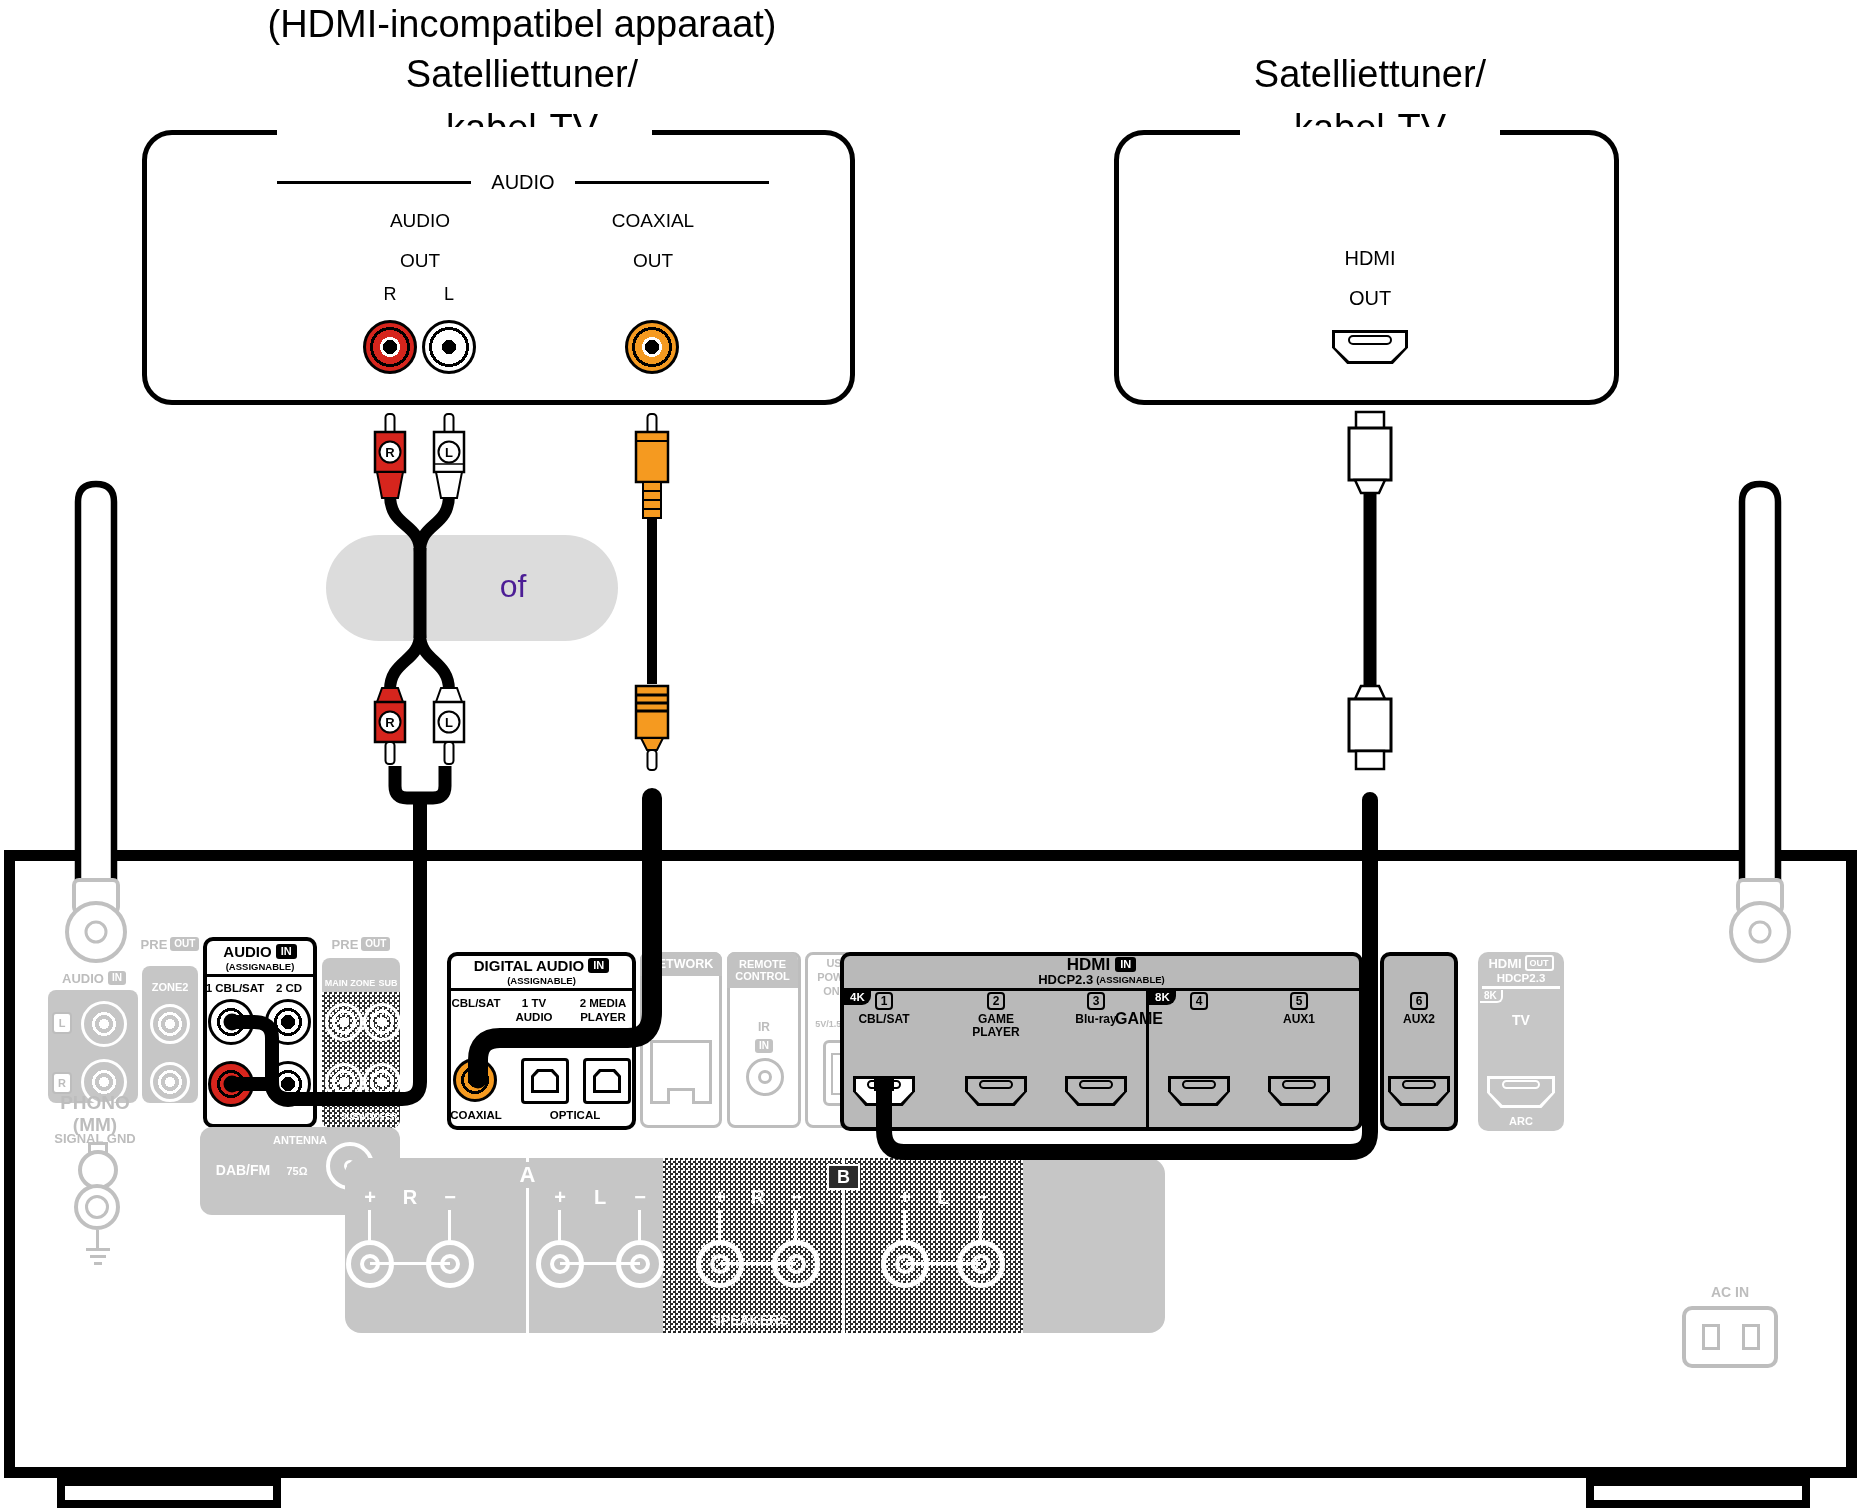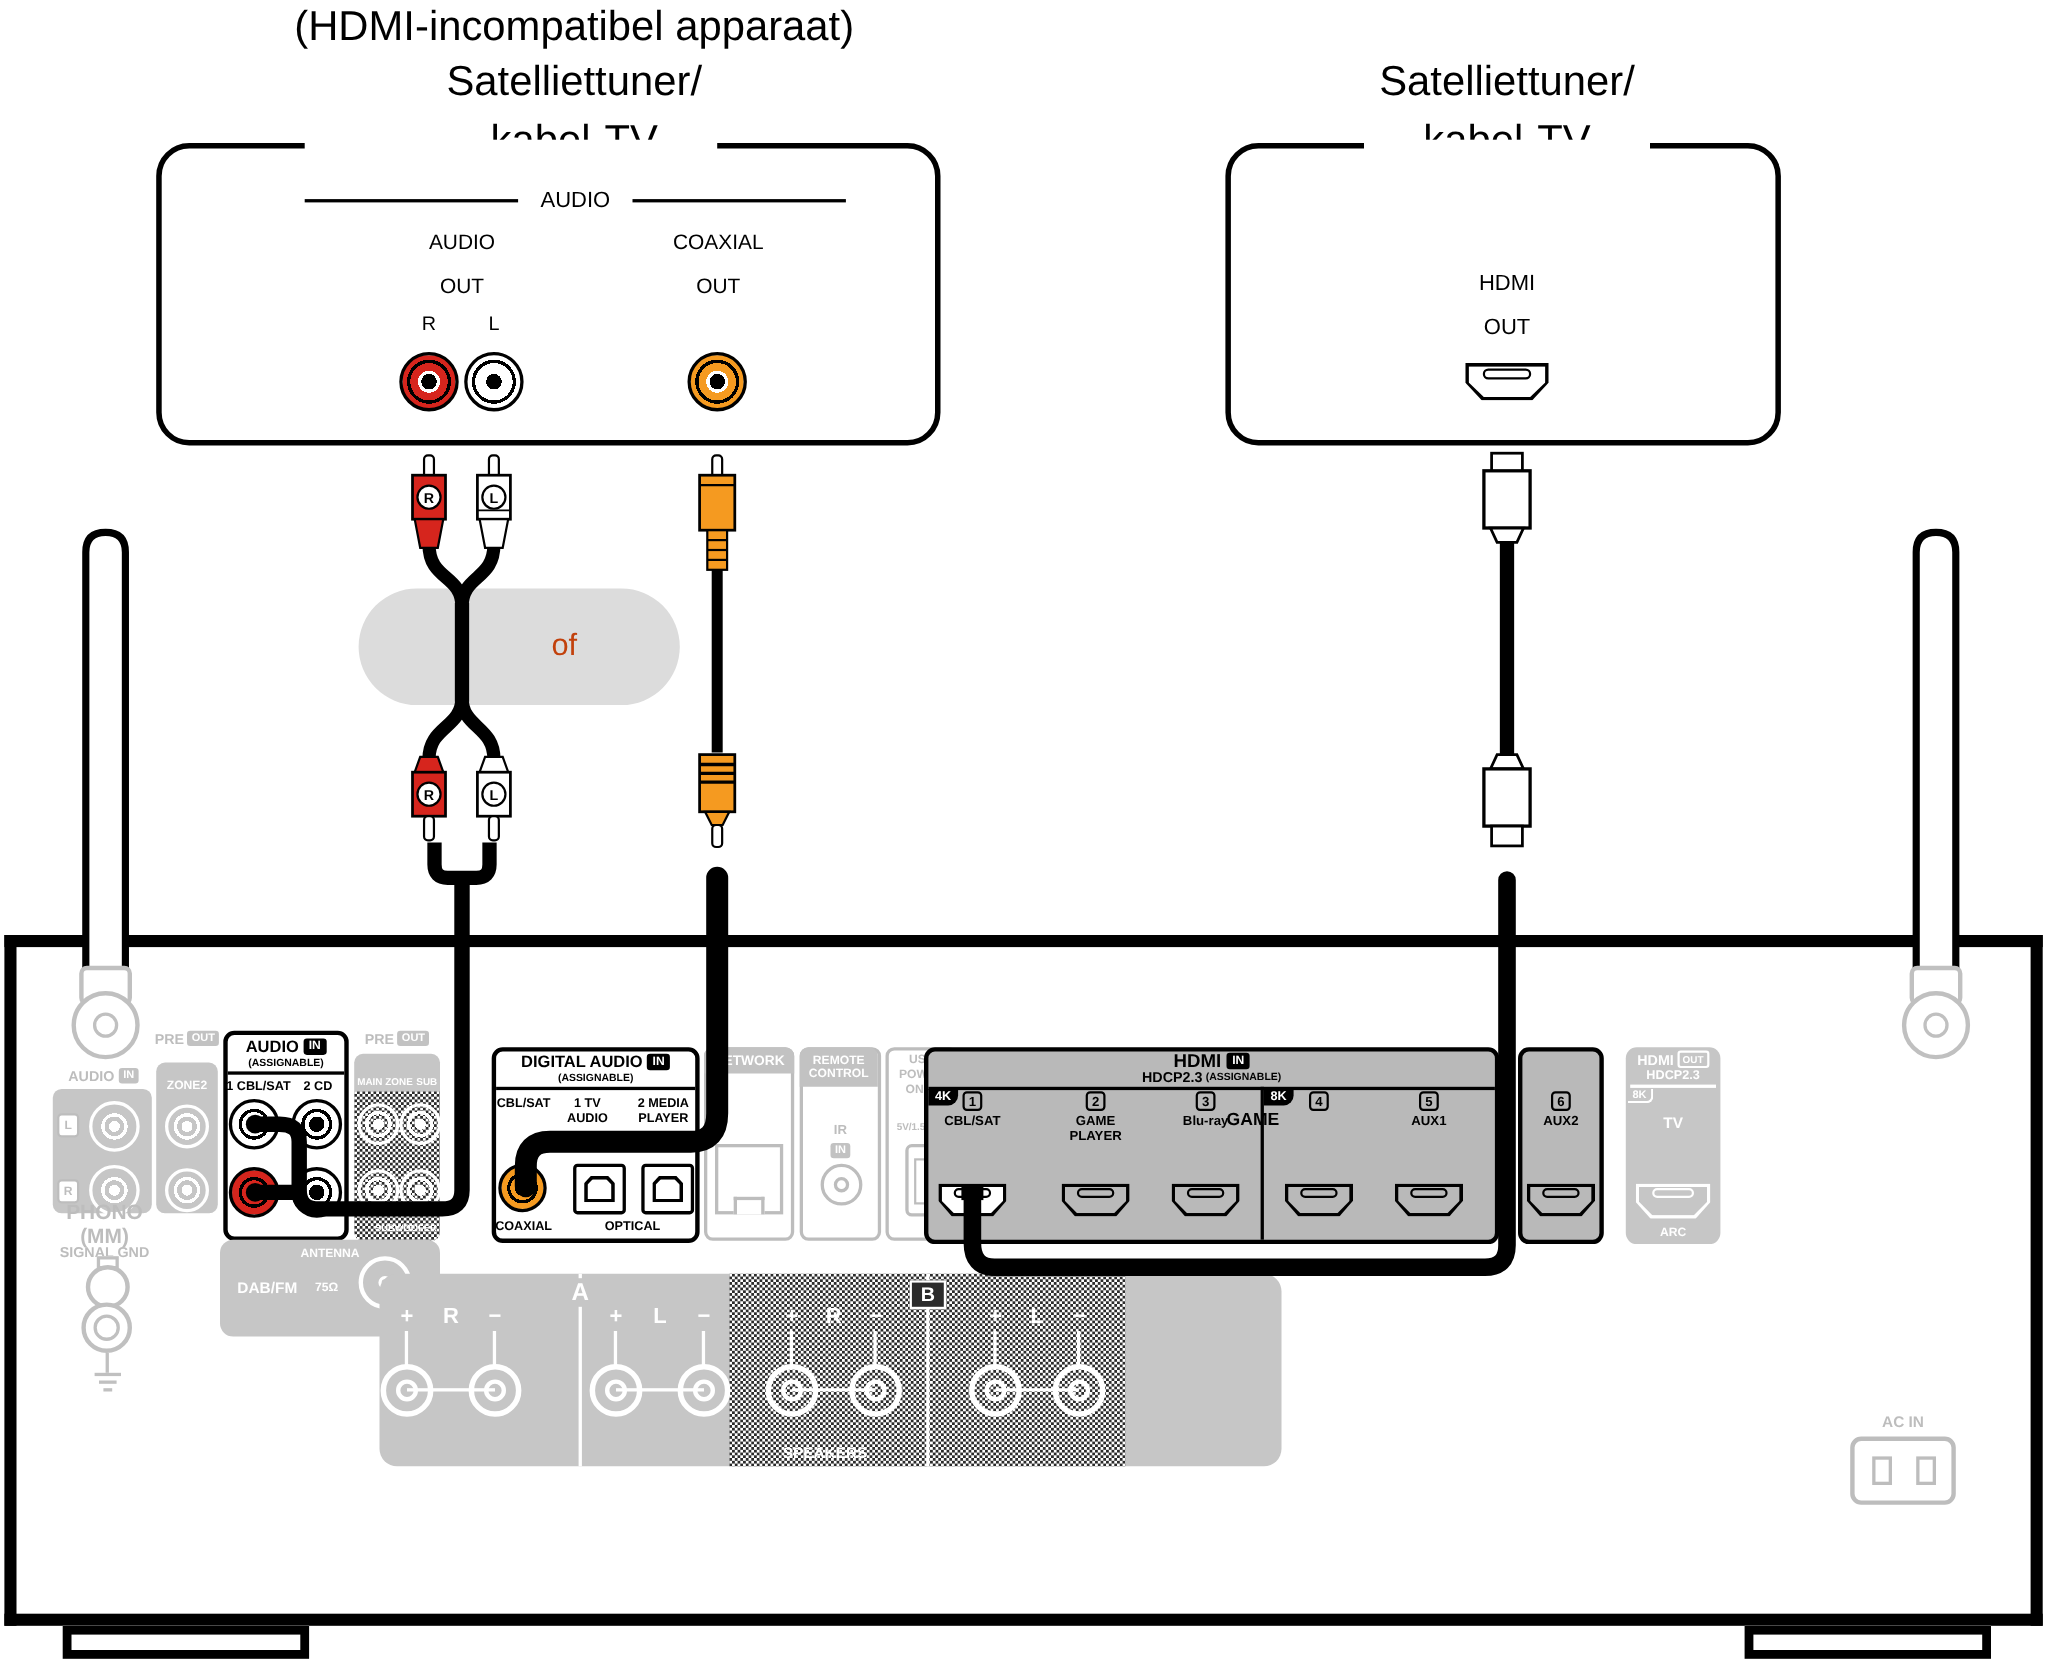--- a/index.html
+++ b/index.html
@@ -90,21 +90,21 @@
   <div class="gapcover" style="left:1240px;top:127px;width:260px"></div>
   <div class="ab ctr" style="left:1295px;top:246px;width:150px;height:24px;font-size:20px">HDMI</div>
   <div class="ab ctr" style="left:1295px;top:286px;width:150px;height:24px;font-size:20px">OUT</div>
   <div class="hp" style="left:1332px;top:330px;width:76px;height:34px">
     <div class="pa"></div>
       <div class="pb" style="background:#fff"></div>
     <div class="pc" style="width:44px;height:10px;top:5px;background:#fff"></div>
   </div>
 
   <div class="ab" style="left:326px;top:535px;width:292px;height:106px;border-radius:53px;background:#dcdcdc"></div>
-  <div class="ab ctr" style="left:468px;top:558px;width:90px;height:56px;font-size:28px;color:#c2410c">of</div>
+  <div class="ab ctr" style="left:468px;top:558px;width:90px;height:56px;font-size:32px;color:#4c1d95">of</div>
 
   <div class="ab" style="left:4px;top:850px;width:1853px;height:11px;background:#000"></div>
   <div class="ab" style="left:4px;top:850px;width:11px;height:628px;background:#000"></div>
   <div class="ab" style="left:1846px;top:850px;width:11px;height:628px;background:#000"></div>
   <div class="ab" style="left:4px;top:1467px;width:1853px;height:11px;background:#000"></div>
   <div class="foot" style="left:57px;top:1478px"></div>
   <div class="foot" style="left:1586px;top:1478px"></div>
 
   <div class="ab ctr" style="left:44px;top:970px;width:100px;height:16px;gap:4px">
     <span class="b gy" style="font-size:13px">AUDIO</span>

